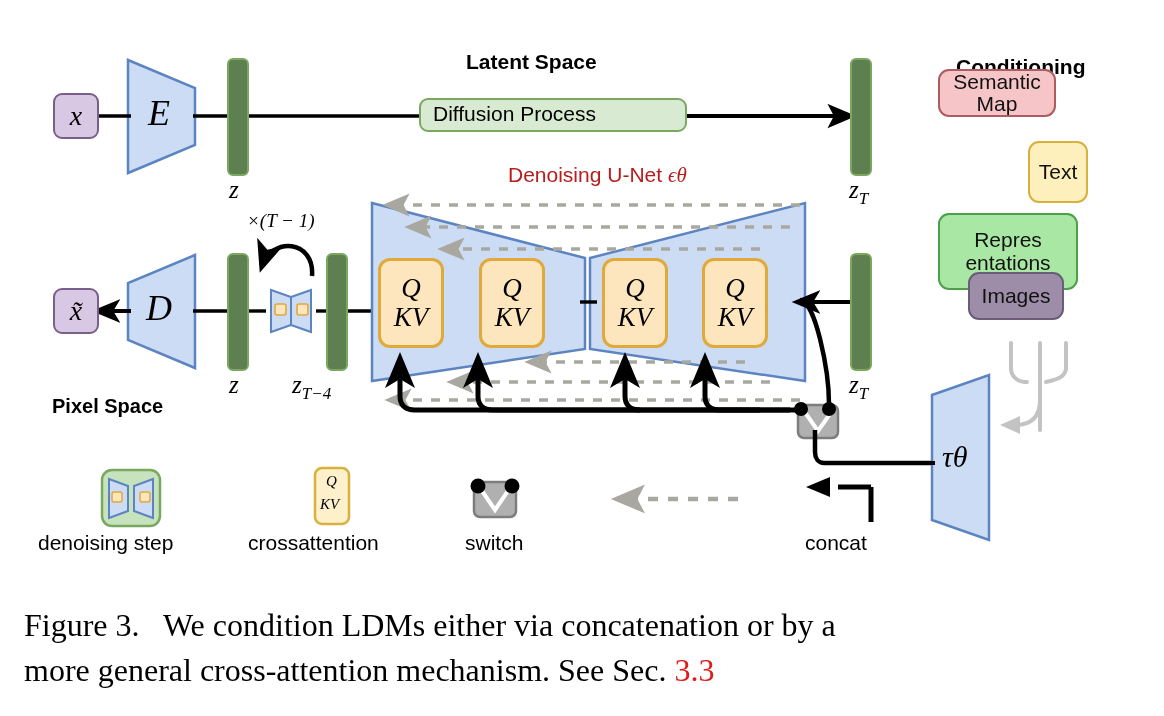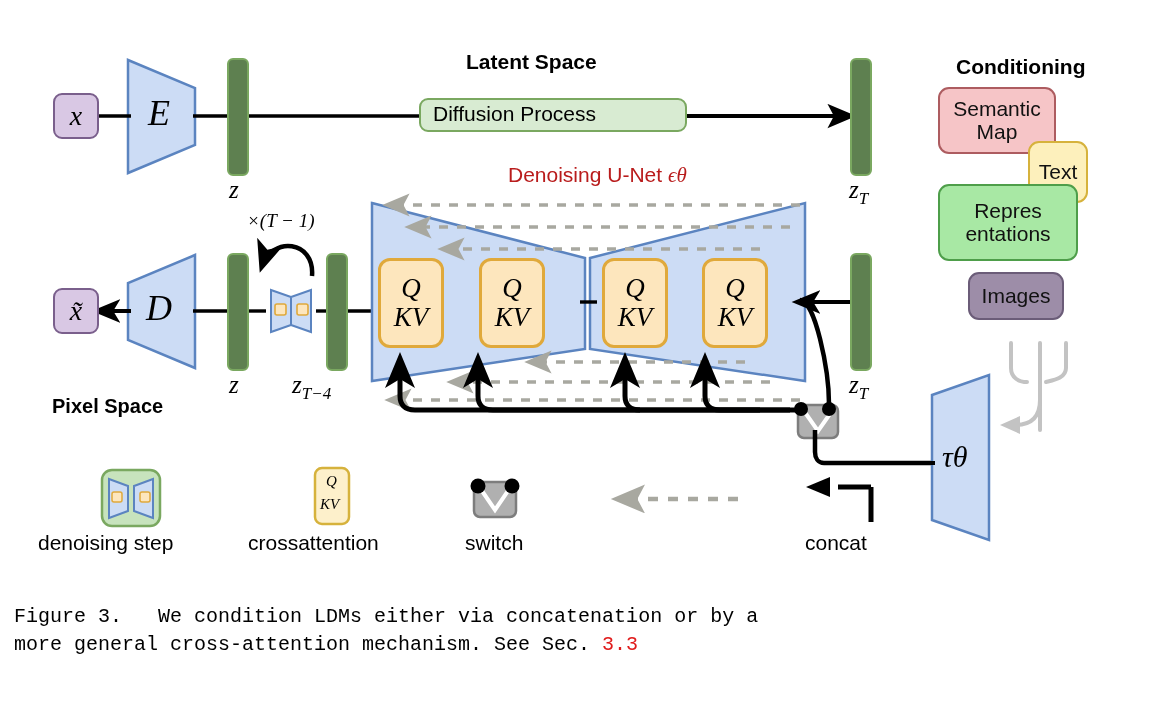--- a/index.html
+++ b/index.html
@@ -26,28 +26,28 @@
   .xbox{position:absolute;background:#d9c8e4;border:2px solid #7a5f8c;border-radius:9px;box-sizing:border-box;
         display:flex;align-items:center;justify-content:center;font-size:28px;}
   
   .qkv{position:absolute;background:#fde6bd;border:3px solid #e0a93b;border-radius:12px;box-sizing:border-box;
        display:flex;flex-direction:column;align-items:center;justify-content:center;line-height:1.0;}
   .qkv .q{font-size:27px;font-style:italic;font-family:"Liberation Serif",serif;}
   .qkv .kv{font-size:27px;font-style:italic;font-family:"Liberation Serif",serif;margin-top:2px;}
   
   .chip{position:absolute;box-sizing:border-box;border-radius:11px;display:flex;flex-direction:column;
         align-items:center;justify-content:center;font-size:21px;color:#111;text-align:center;line-height:1.05;}
-  .chip-sem{left:938px;top:87px;width:118px;height:67px;background:#f6c5c7;border:2px solid #ad5c60;}
+  .chip-sem{left:938px;top:69px;width:118px;height:48px;background:#f6c5c7;border:2px solid #ad5c60;}
   .chip-text{left:1028px;top:141px;width:60px;height:62px;background:#fdf0bc;border:2px solid #d6b23c;}
-  .chip-rep{left:938px;top:184px;width:140px;height:77px;background:#a8e8a4;border:2px solid #4e9e4a;}
+  .chip-rep{left:938px;top:213px;width:140px;height:77px;background:#a8e8a4;border:2px solid #4e9e4a;}
   .chip-img{left:968px;top:272px;width:96px;height:48px;background:#9d8da8;border:2px solid #6b5c78;}
   
   .leg-text{position:absolute;font-size:21px;color:#000;white-space:nowrap;}
   
-  .caption{position:absolute;left:14px;top:603px;width:1108px;font-family:Liberation Mono, monospace;font-size:20px;
+  .caption{position:absolute;left:24px;top:603px;width:1108px;font-family:Liberation Serif, serif;font-size:32px;
            color:#000;line-height:1.42;}
   .caption .sec{color:#e01b1b;}
 </style>
 </head>
 <body>
 
 <div id="fig">
 
   <svg width="1164" height="716" style="position:absolute;left:0;top:0;">
     <defs>

